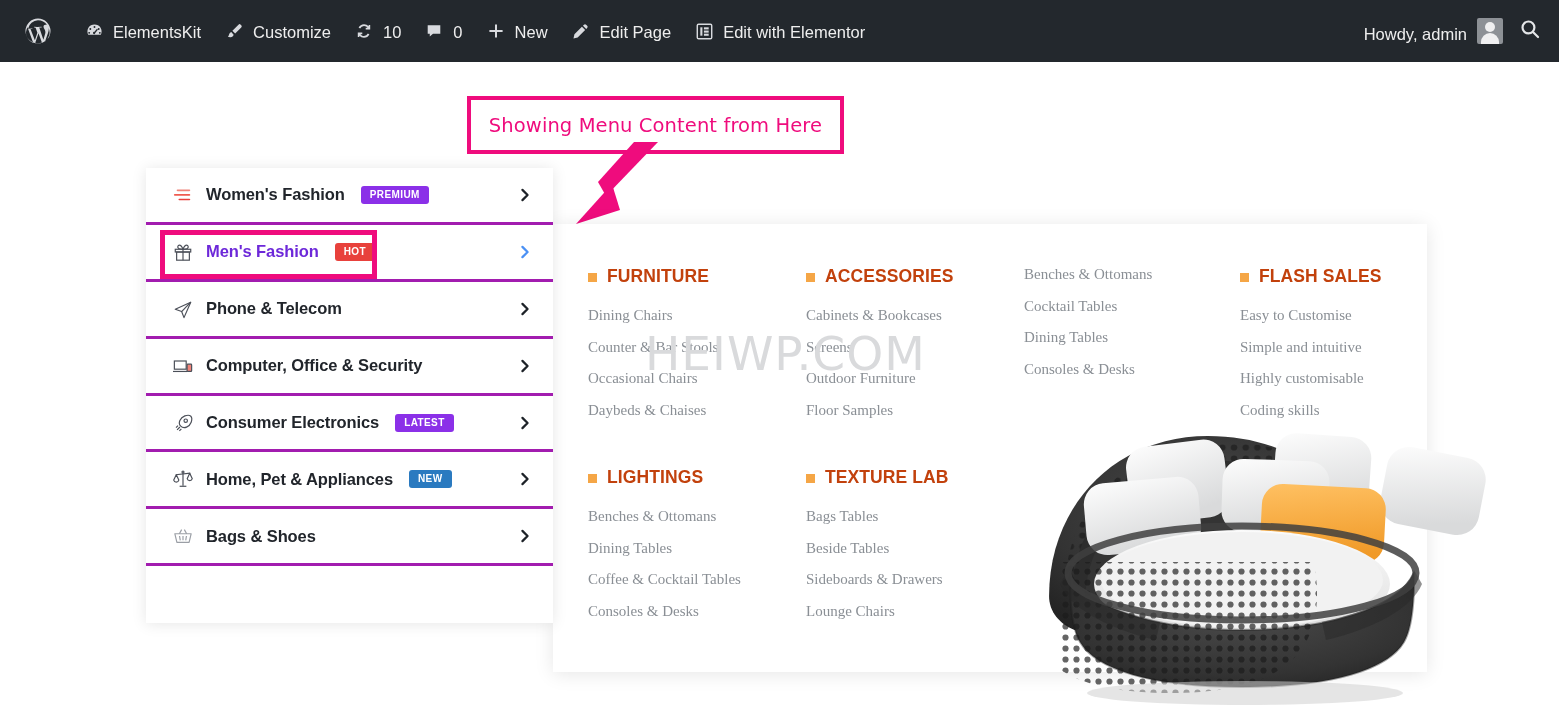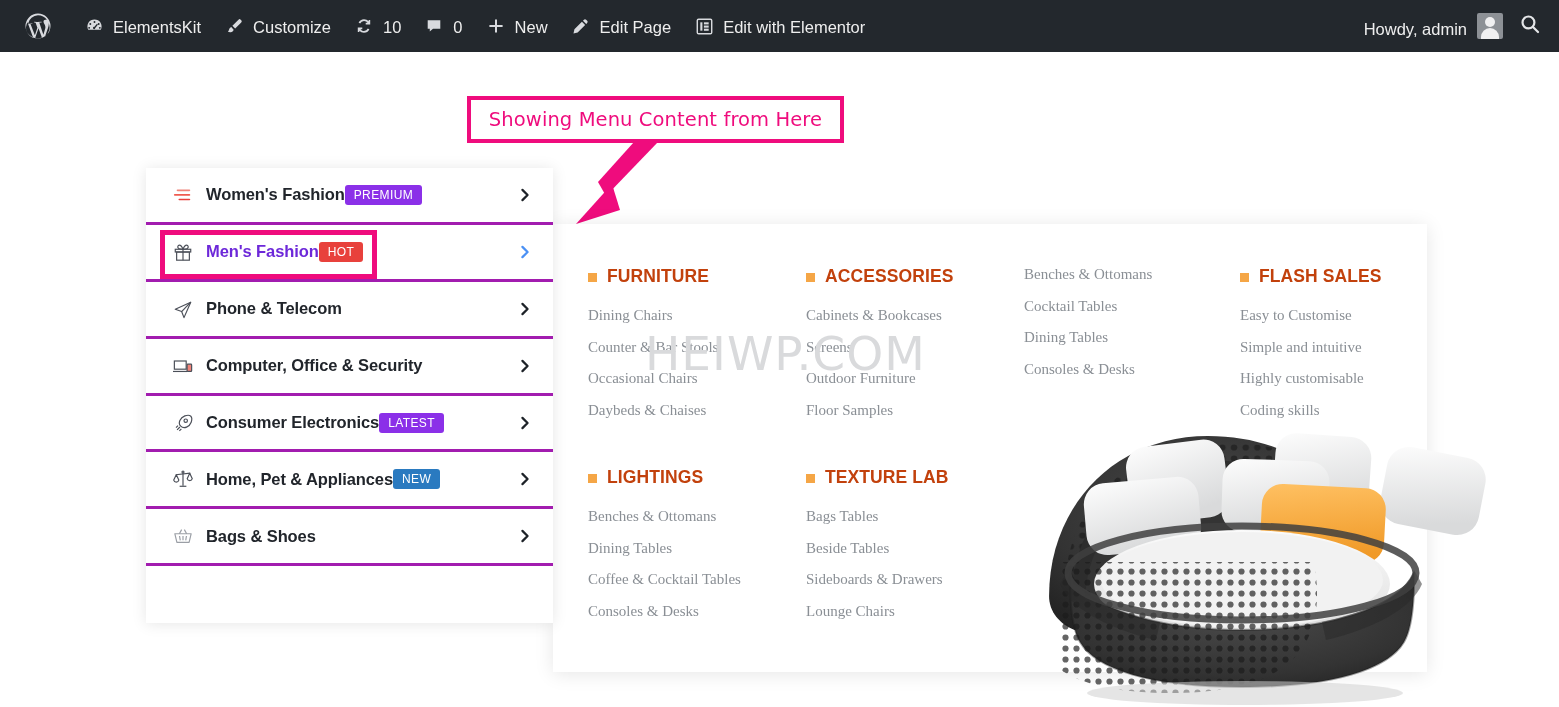--- a/index.html
+++ b/index.html
@@ -6,21 +6,21 @@
   html, body {
     width: 1559px; height: 707px;
     background: #ffffff;
     font-family: "Liberation Sans", sans-serif;
     overflow: hidden;
   }
   #root { position: relative; width: 1559px; height: 707px; background:#fff; }
 
   
   .adminbar {
-    position: absolute; left: 0; top: 0; width: 1559px; height: 52px;
+    position: absolute; left: 0; top: 0; width: 1559px; height: 62px;
     background: #23282d; color: #eeeeee;
     display: flex; align-items: center;
     font-size: 16.5px;
   }
   .ab-left { display: flex; align-items: center; height: 100%; padding-left: 6px; }
   .ab-right { margin-left: auto; display: flex; align-items: center; height: 100%; padding-right: 12px; }
   .ab-item {
     display: flex; align-items: center; gap: 8px;
     height: 100%; padding: 0 11px;
     color: #eeeeee; white-space: nowrap;
@@ -33,21 +33,21 @@
   .avatar {
     width: 26px; height: 26px; background: #8d9196; border-radius: 2px;
     position: relative; overflow: hidden;
   }
   .avatar::before { content:""; position:absolute; left:50%; top:4px; width:10px; height:10px; border-radius:50%; background:#f0f0f1; transform:translateX(-50%); }
   .avatar::after { content:""; position:absolute; left:50%; top:15px; width:18px; height:12px; border-radius:9px 9px 0 0; background:#f0f0f1; transform:translateX(-50%); }
   .ab-search { width: 34px; display:flex; align-items:center; justify-content:center; }
 
   
   .callout {
-    position: absolute; left: 467px; top: 96px; width: 377px; height: 47px;
+    position: absolute; left: 467px; top: 96px; width: 377px; height: 58px;
     border: 4px solid #ef0c7d; background: #ffffff;
     display: flex; align-items: center; justify-content: center;
   }
   .callout-text {
     color: #ef0c7d; font-size: 19.5px; letter-spacing: .1px;
     font-family: "DejaVu Sans", sans-serif;
     white-space: nowrap;
   }
   .callout-arrow { position: absolute; left: 560px; top: 138px; width: 140px; height: 90px; }
 
@@ -68,22 +68,22 @@
     width: 26px; height: 22px; flex: 0 0 26px; display: flex; align-items: center;
     color: #4b4f58;
   }
   .menu-ico svg { display:block; }
   .menu-label {
     font-size: 16.5px; font-weight: bold; color: #21252b;
     margin-left: 8px; white-space: nowrap; letter-spacing: -.1px;
   }
   .menu-row.active .menu-label { color: #6d28d9; }
   .badge {
-    margin-left: 0; border-radius: 3px; color: #ffffff;
-    font-size: 12px; font-weight: normal; letter-spacing: .4px;
+    margin-left: 16px; border-radius: 3px; color: #ffffff;
+    font-size: 10px; font-weight: bold; letter-spacing: .4px;
     padding: 4px 9px 4px 9px; line-height: 1; white-space: nowrap;
   }
   .chev {
     margin-left: auto; color: #1d2228; display: flex; align-items: center;
     font-size: 0;
   }
   .menu-row.active .chev { color: #4a90f4; }
   .highlight-box {
     position: absolute; left: 14px; top: 62px; width: 217px; height: 49px;
     border: 5px solid #ef0c7d; pointer-events: none; z-index: 5;

